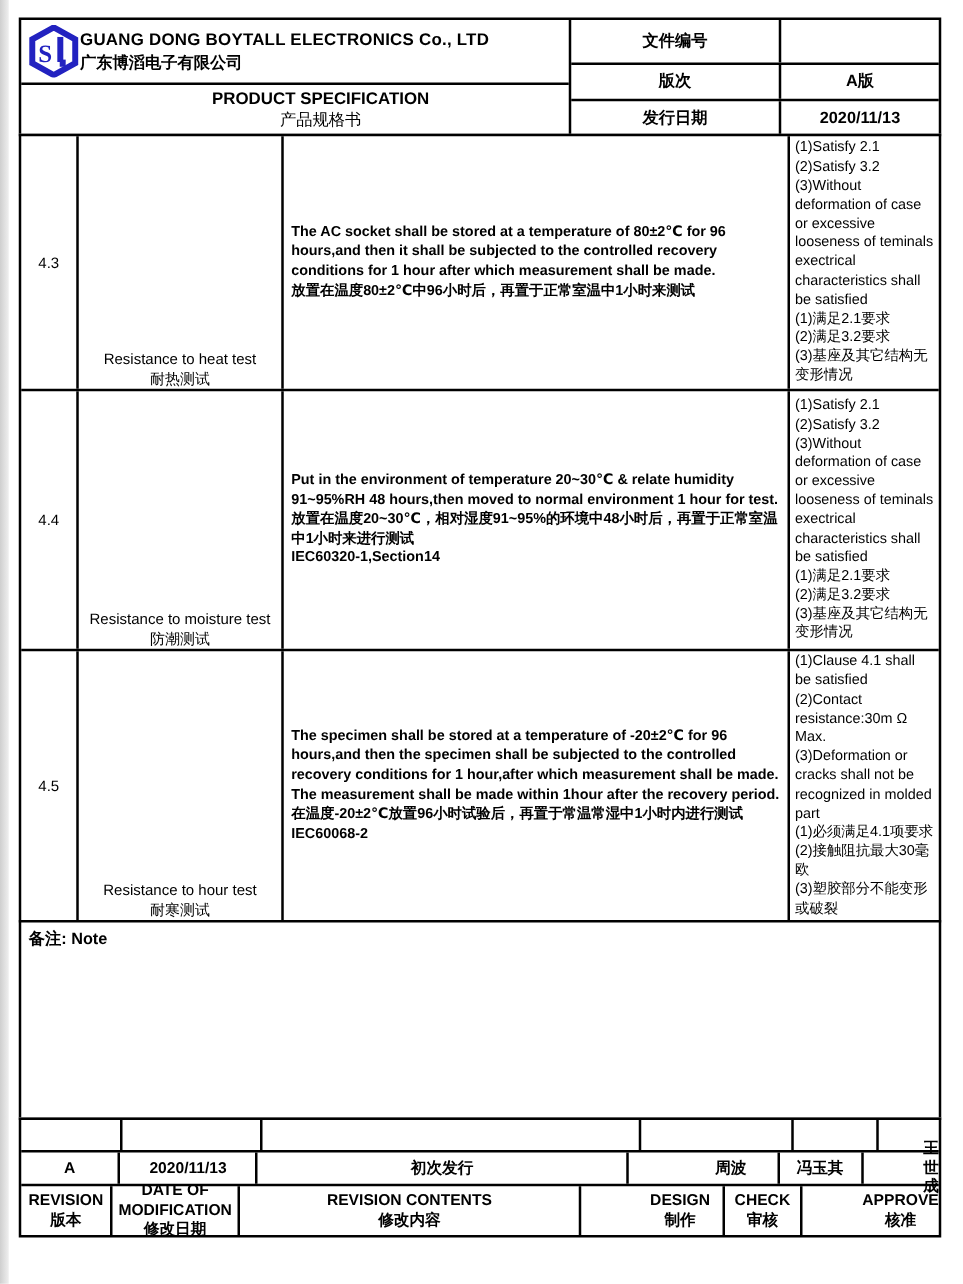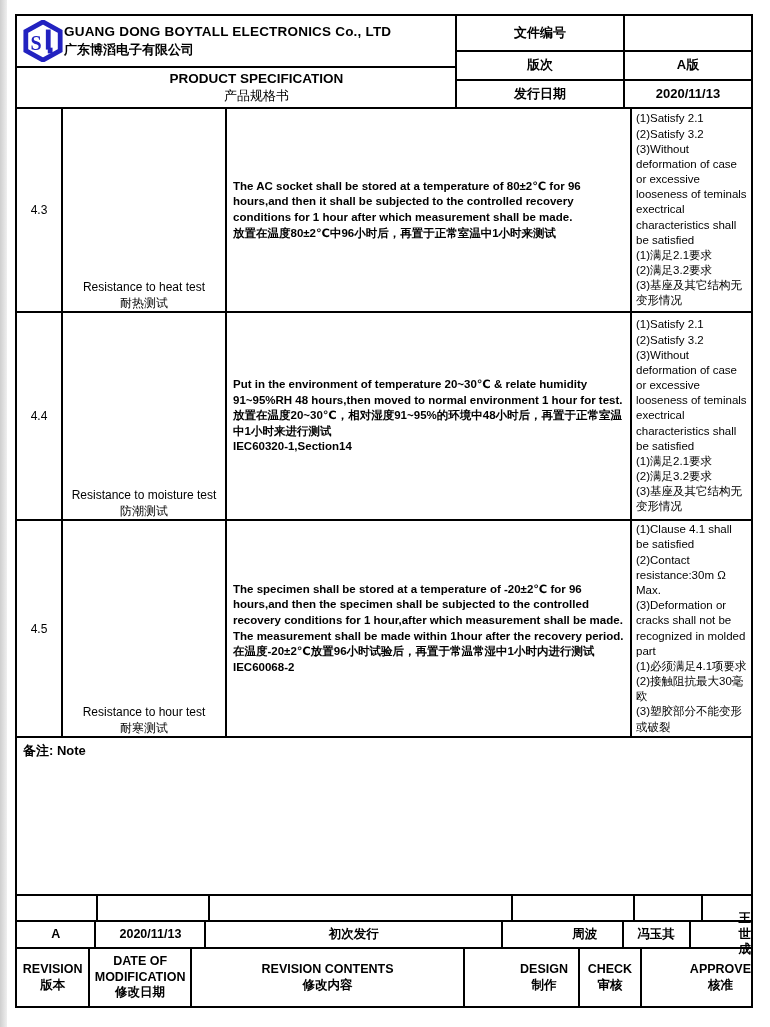--- a/index.html
+++ b/index.html
@@ -51,21 +51,21 @@
   .c-crit { flex: 1; display: flex; flex-direction: column; justify-content: center; font-size: 11.5px; line-height: 1.32; padding: 4px 4px; white-space: pre-line; }
 
   
   .note { height: 160px; padding: 4px 6px; font-size: 13px; font-weight: 700; }
 
   
   .rev-row { display: flex; border-bottom: 2px solid #000; }
   .rev-row:last-child { border-bottom: none; }
   .rev-row-empty { height: 26px; }
   .rev-row-data { height: 27px; }
-  .rev-row-head { height: 57px; }
+  .rev-row-head { height: 39px; }
   .rev-cell { border-right: 2px solid #000; display: flex; align-items: center; justify-content: center; text-align: center; font-size: 12.5px; font-weight: 700; white-space: pre-line; line-height: 1.25; }
   .rev-cell:last-child { border-right: none; }
   .rc-1 { width: 83px; }
   .rc-2 { width: 115px; }
   .rc-3 { width: 310px; }
   .rc-4 { width: 79px; margin-left: 45px; }
   .rc-5 { width: 70px; }
   .rc-6 { flex: 1; padding-left: 48px; }
 </style>
 </head>

